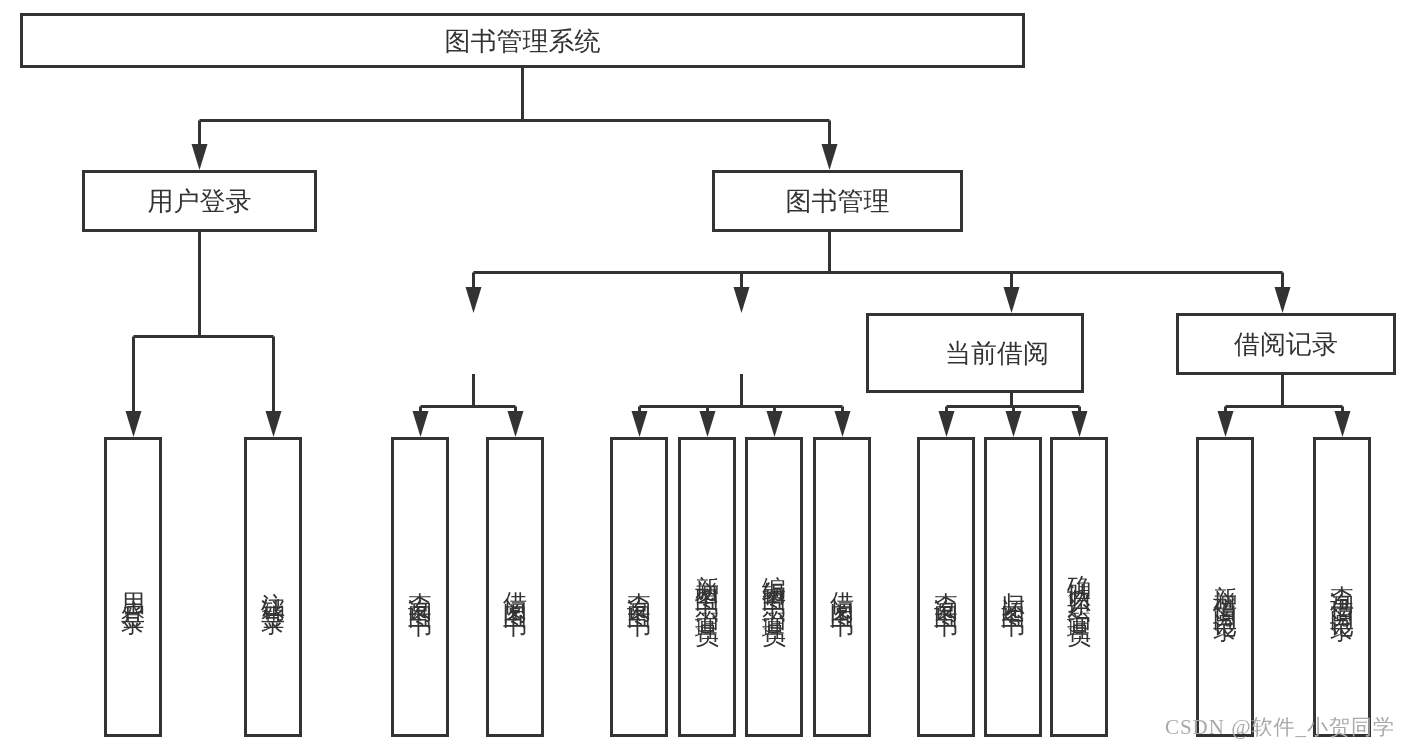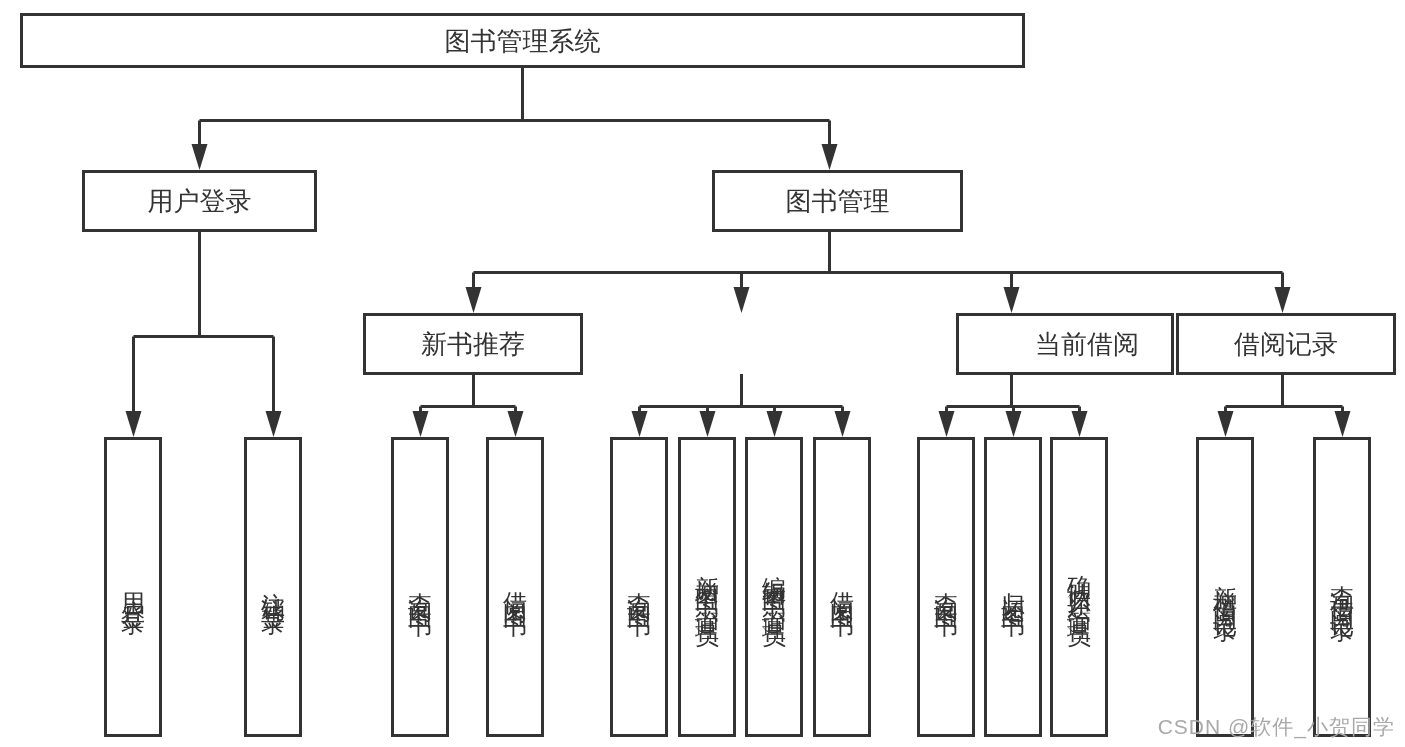--- a/index.html
+++ b/index.html
@@ -39,20 +39,21 @@
     text-orientation:mixed;
     letter-spacing:7px;
     white-space:nowrap;
   }
   .watermark{
     position:absolute;
     right:10px;bottom:6px;
     font-size:21px;
     color:var(--watermark);
     letter-spacing:1px;
+    font-family:Liberation Serif, serif;
   }
 </style>
 </head>
 <body>
 
 <div class="canvas">
 
   <svg class="connectors" viewBox="0 0 1405 747" xmlns="http://www.w3.org/2000/svg" aria-hidden="true">
 
     <path d="M522.5 66 V120.5 M199.5 120.5 H829.5 M199.5 120.5 V152 M829.5 120.5 V152"></path>
@@ -93,24 +94,21 @@
     <span>图书管理系统</span>
   </div>
 
   <div class="node" style="left:82px;top:170px;width:235px;height:62px;">
     <span>用户登录</span>
   </div>
   <div class="node" style="left:712px;top:170px;width:251px;height:62px;">
     <span>图书管理</span>
   </div>
 
-  <div class="node" style="left:363px;top:313px;width:220px;height:62px;">
-    <span>新书推荐</span>
-  </div>
-  <div class="node" style="left:956px;top:313px;width:218px;height:62px;padding-left:44px;">
+  <div class="node" style="left:866px;top:313px;width:218px;height:80px;padding-left:44px;">
     <span>当前借阅</span>
   </div>
   <div class="node" style="left:1176px;top:313px;width:220px;height:62px;">
     <span>借阅记录</span>
   </div>
 
   <div class="node leaf" style="left:104px;top:437px;width:58px;height:300px;">
     <span class="vtext">用户登录</span>
   </div>
   <div class="node leaf" style="left:244px;top:437px;width:58px;height:300px;">

